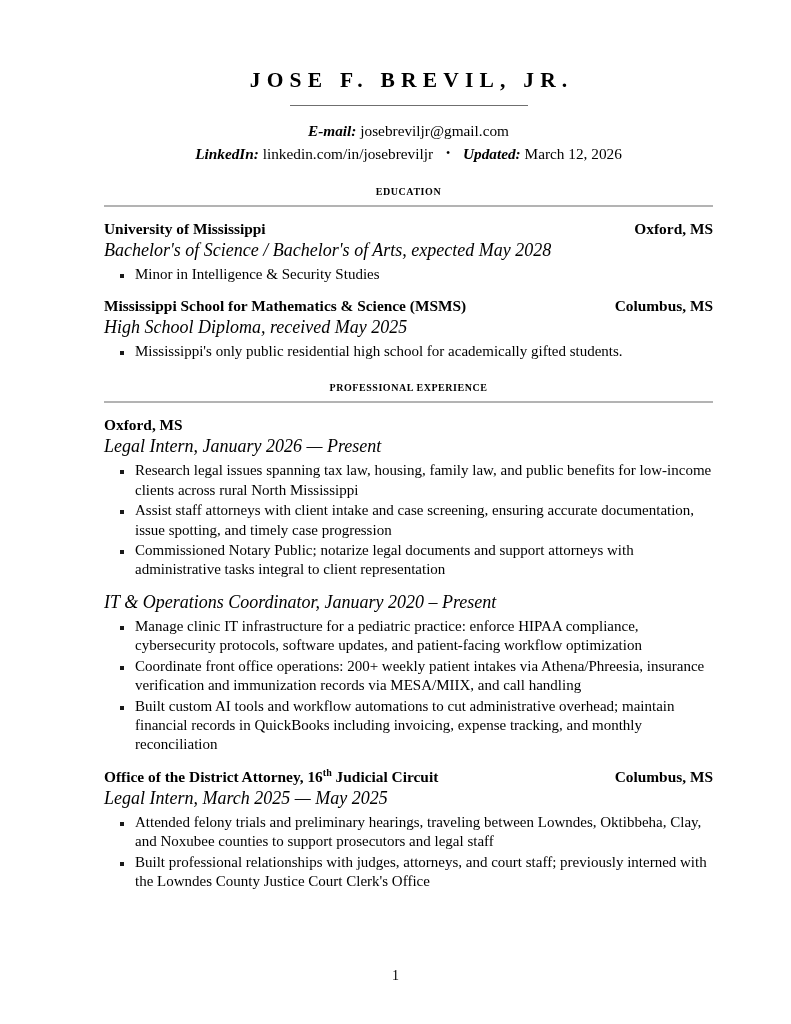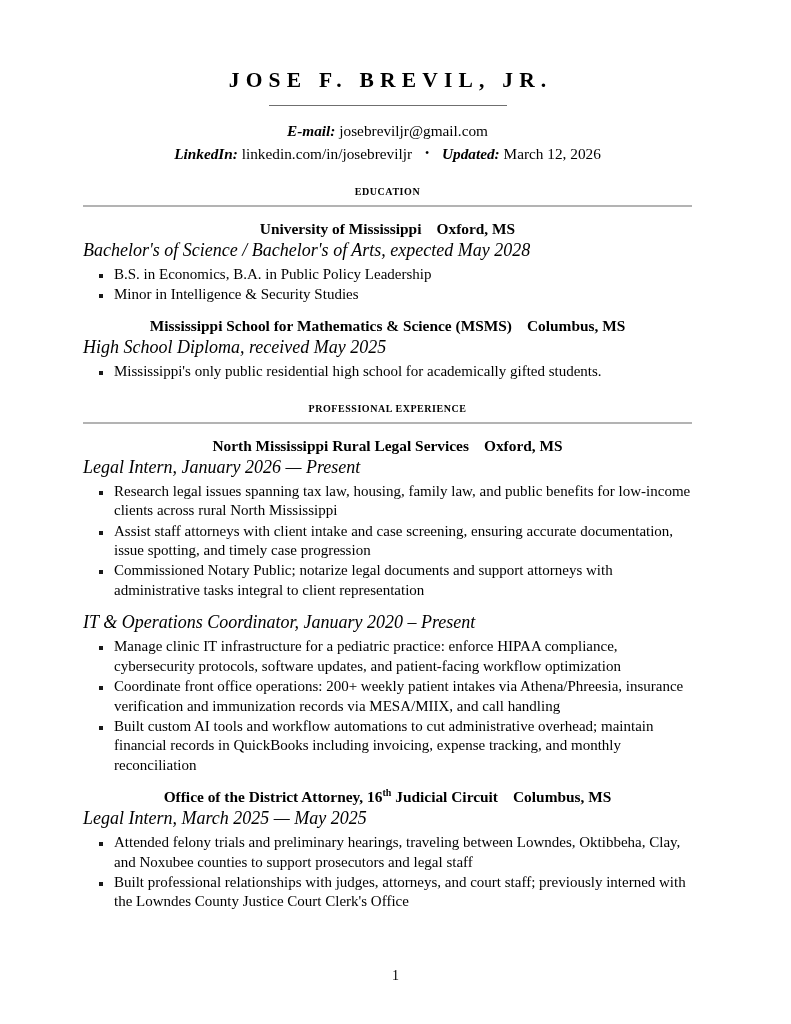--- a/index.html
+++ b/index.html
@@ -17,21 +17,21 @@
   }
   .page {
     position: absolute;
     left: 0; top: 0;
     width: 791px;
     height: 1024px;
     background: #ffffff;
   }
   .content {
     position: absolute;
-    left: 83px;
+    left: 104px;
     top: 0;
     width: 609px;
   }
 
   
   .name {
     text-align: center;
     font-size: 21.5px;
     font-weight: bold;
     letter-spacing: 6.2px;
@@ -80,21 +80,21 @@
     margin-top: 4px;
     width: 100%;
   }
 
   
   .entry {
     margin-top: 12px;
   }
   .entry-head {
     display: flex;
-    justify-content: center;
+    justify-content: space-between;
     align-items: baseline;
     font-size: 15.4px;
     font-weight: bold;
     line-height: 19px;
     gap: 15px;
   }
   .entry-org { white-space: nowrap; }
   .entry-org sup {
     font-size: 10px;
     vertical-align: super;
@@ -169,41 +169,39 @@
         <div class="section">
           <div class="section-title">EDUCATION</div>
           <div class="section-rule"></div>
           <div class="entry">
             <div class="entry-head">
               <div class="entry-org">University of Mississippi</div>
               <div class="entry-loc">Oxford, MS</div>
             </div>
             <div class="entry-sub">Bachelor's of Science / Bachelor's of Arts, expected May 2028</div>
             <ul class="bullets">
-              <li>B.S. in Economics, B.A. in Public Policy Leadership</li>
               <li>Minor in Intelligence &amp; Security Studies</li>
             </ul>
           </div>
           <div class="entry">
             <div class="entry-head">
               <div class="entry-org">Mississippi School for Mathematics &amp; Science (MSMS)</div>
               <div class="entry-loc">Columbus, MS</div>
             </div>
             <div class="entry-sub">High School Diploma, received May 2025</div>
             <ul class="bullets">
               <li>Mississippi's only public residential high school for academically gifted students.</li>
             </ul>
           </div>
         </div>
         <div class="section">
           <div class="section-title">PROFESSIONAL EXPERIENCE</div>
           <div class="section-rule"></div>
           <div class="entry">
             <div class="entry-head">
-              <div class="entry-org">North Mississippi Rural Legal Services</div>
               <div class="entry-loc">Oxford, MS</div>
             </div>
             <div class="entry-sub">Legal Intern, January 2026 — Present</div>
             <ul class="bullets">
               <li>Research legal issues spanning tax law, housing, family law, and public benefits for low-income clients across rural North Mississippi</li>
               <li>Assist staff attorneys with client intake and case screening, ensuring accurate documentation, issue spotting, and timely case progression</li>
               <li>Commissioned Notary Public; notarize legal documents and support attorneys with administrative tasks integral to client representation</li>
             </ul>
           </div>
           <div class="entry">

